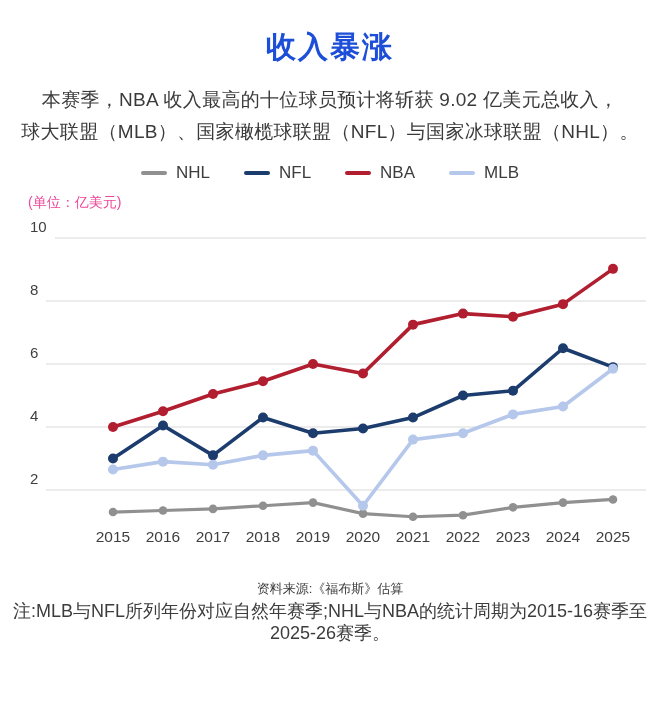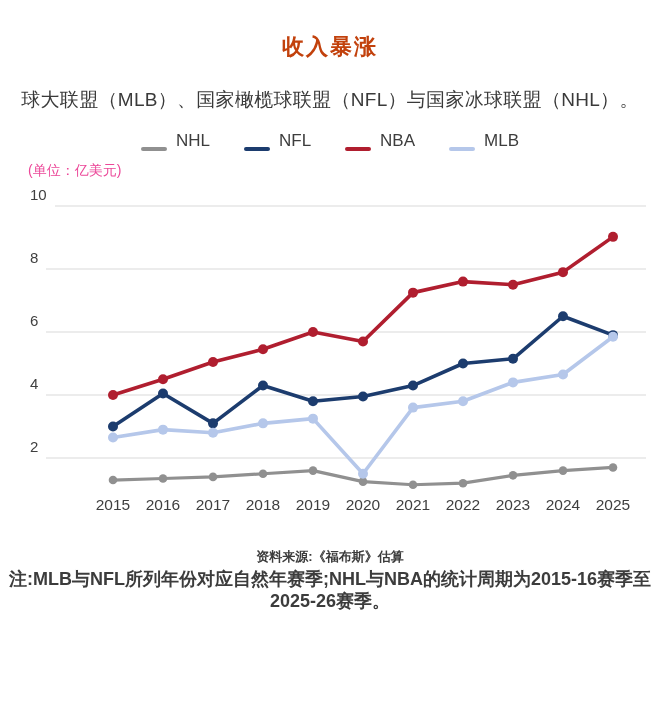--- a/index.html
+++ b/index.html
@@ -7,74 +7,75 @@
     position:relative;
     width:660px;height:709px;
     background:#ffffff;
     overflow:hidden;
     font-family:"Liberation Sans","DejaVu Sans",sans-serif;
     color:#3a3a3a;
   }
   .title{
     margin:26px 0 0 0;
     text-align:center;
-    font-size:22px;
+    font-size:30px;
     font-weight:700;
     letter-spacing:2px;
-    color:#c2410c;
+    color:#1d4ed8;
     line-height:42px;
   }
   .intro{
     margin-top:16px;
     text-align:center;
     font-size:19px;
     line-height:32px;
     letter-spacing:0.3px;
     color:#3a3a3a;
   }
   .legend{
     margin-top:15px;
     display:flex;
     justify-content:center;
     align-items:center;
     gap:34px;
     font-size:17px;
     color:#3d3d3d;
   }
-  .legend-item{display:flex;align-items:flex-end;}
+  .legend-item{display:flex;align-items:center;}
   .legend-swatch{
     display:inline-block;
     width:26px;height:4px;
     border-radius:2px;
     margin-right:9px;
   }
   .unit-label{
     margin:11px 0 0 28px;
     font-size:14px;
     color:#ec4899;
   }
   .chart-svg{display:block;margin-top:1px;}
   .chart-svg text{font-family:"Liberation Sans","DejaVu Sans",sans-serif;}
   .footer{
     margin-top:13px;
     text-align:center;
-    font-weight:700;
+    font-weight:400;
     color:#3c3c3c;
   }
   .footer-source{font-size:13px;line-height:22px;}
   .footer-note{font-size:18px;line-height:22px;}
 </style>
 </head>
 <body>
 
 <div class="page">
 
   <h1 class="title">收入暴涨</h1>
 
   <div class="intro">
+    <div>本赛季，NBA 收入最高的十位球员预计将斩获 9.02 亿美元总收入，</div>
     <div>球大联盟（MLB）、国家橄榄球联盟（NFL）与国家冰球联盟（NHL）。</div>
   </div>
 
   <div class="legend">
     <span class="legend-item">
       <span class="legend-swatch" style="background: rgb(144, 144, 144);"></span>
       <span>NHL</span>
     </span>
     <span class="legend-item">
       <span class="legend-swatch" style="background: rgb(28, 60, 110);"></span>

